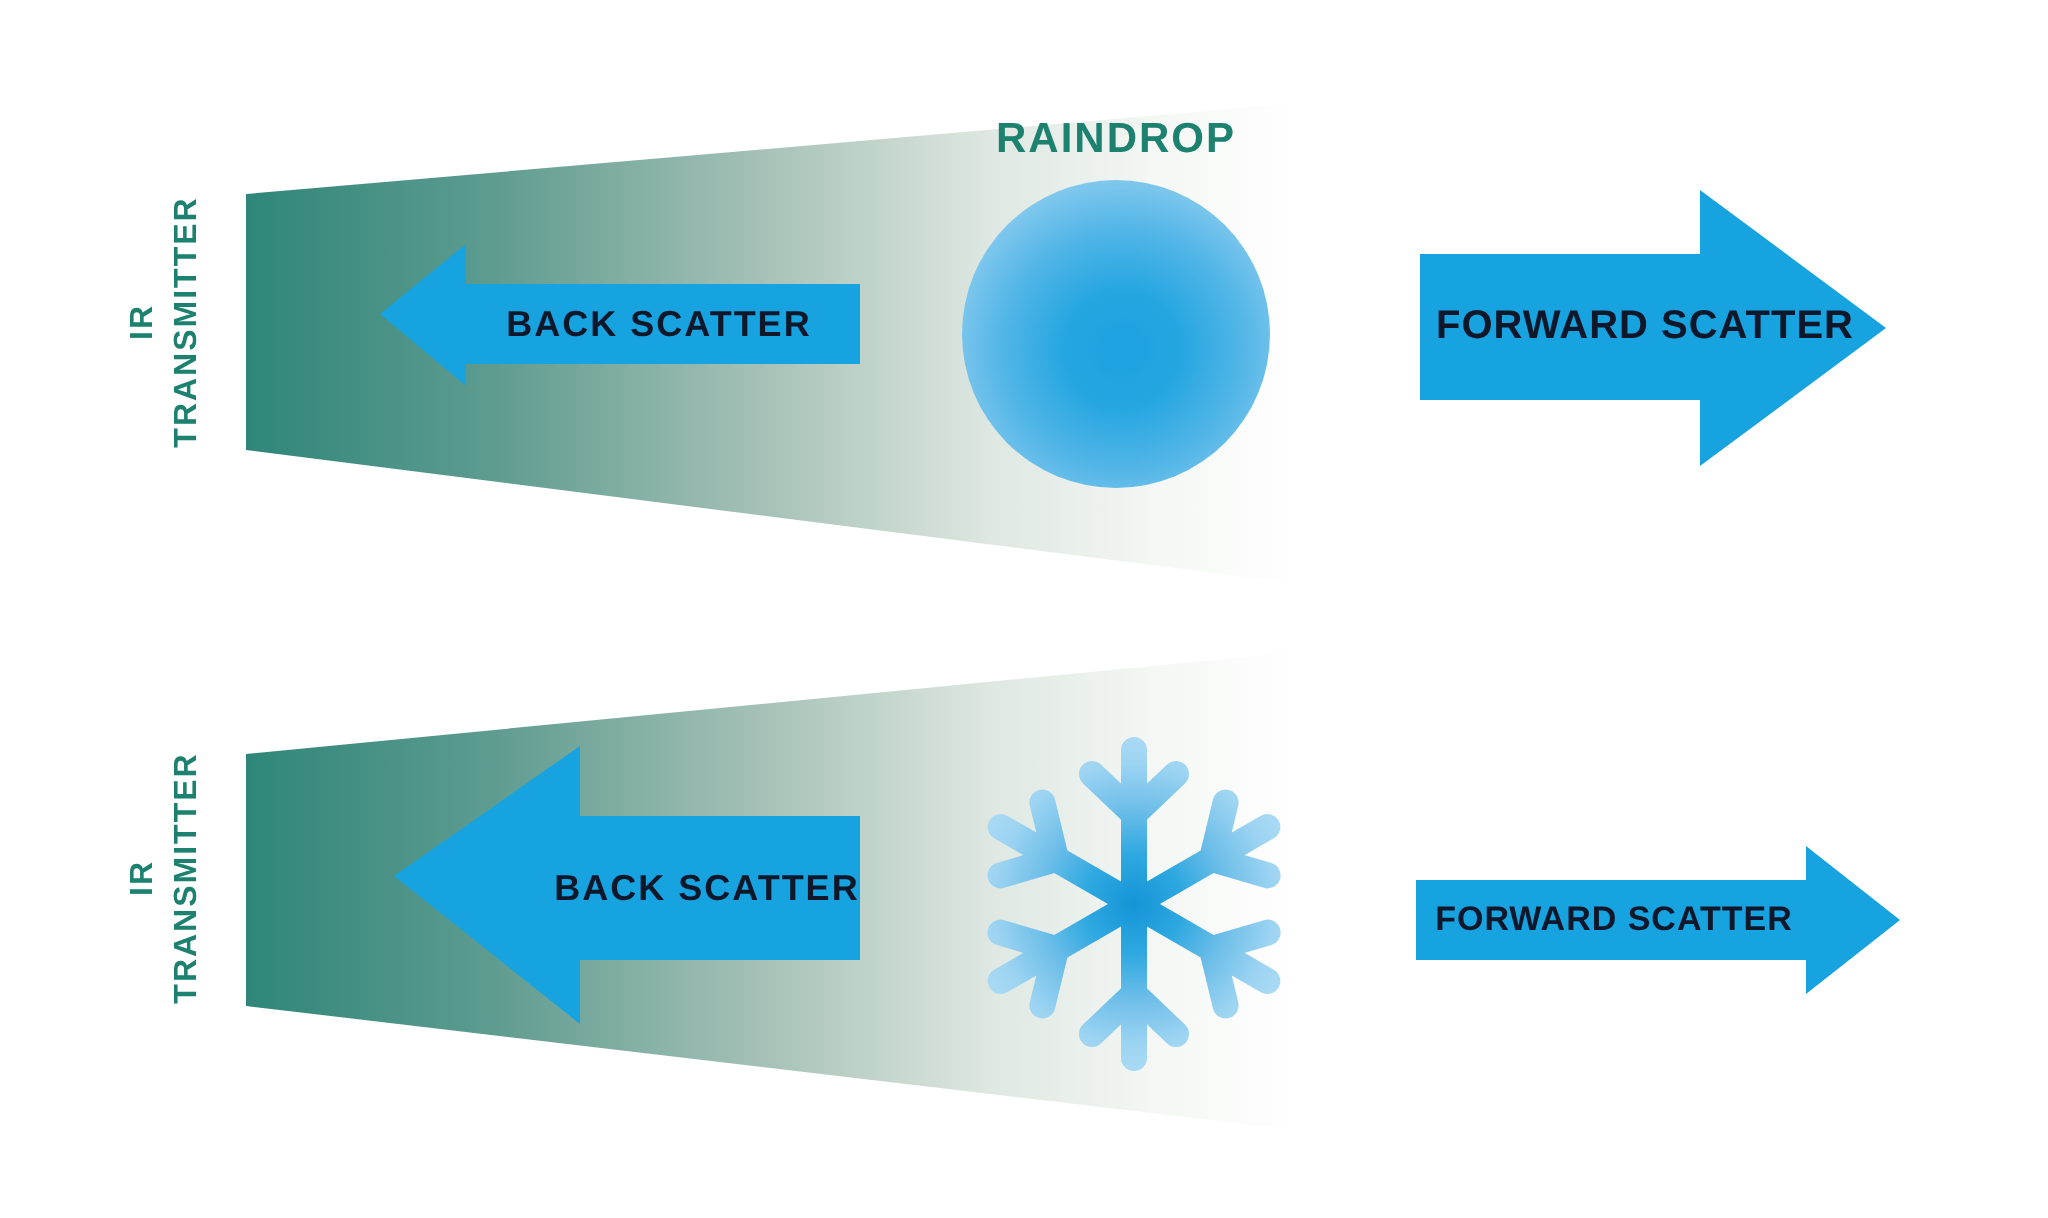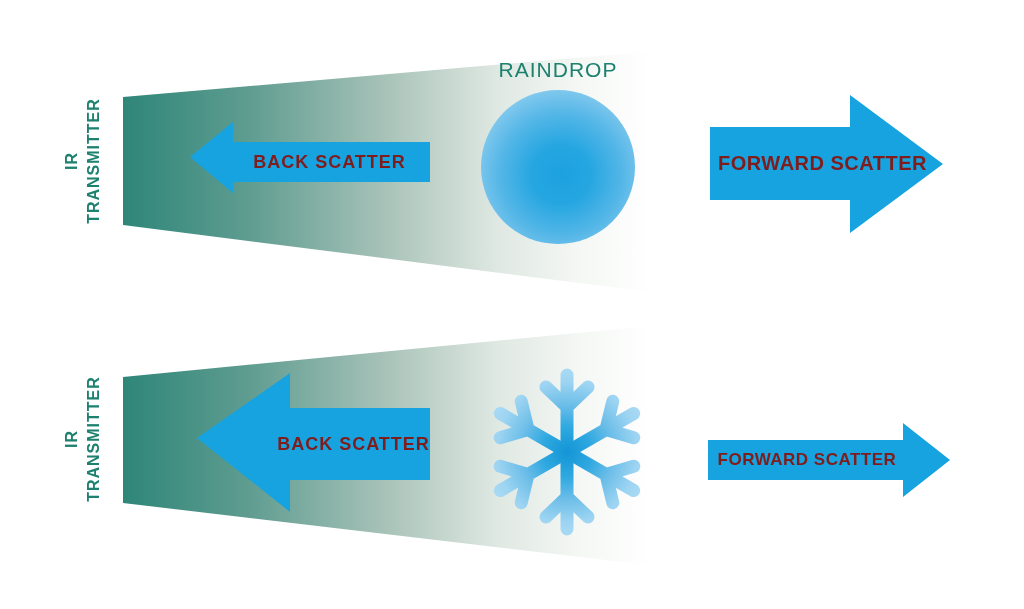--- a/index.html
+++ b/index.html
@@ -28,42 +28,42 @@
     transform:rotate(-90deg);
     color:var(--teal);font-weight:bold;font-size:16px;letter-spacing:1px;
     text-align:center;line-height:22px;
   }
   #ir1{top:138px;}
   #ir2{top:416px;}
   .ir-label span{display:block;}
 
   .arrow{position:absolute;background:var(--blue);}
   .arrow .arrow-text{
-    position:absolute;color:#7f1d1d;font-weight:bold;letter-spacing:1px;
+    position:absolute;color:#0f172a;font-weight:bold;letter-spacing:1px;
     text-align:center;white-space:nowrap;
   }
   #back-arrow1{left:190px;top:122px;width:240px;height:71px;
     clip-path:polygon(0px 35px,43px 0px,43px 20px,240px 20px,240px 60px,43px 60px,43px 71px);}
   #back-arrow1 .arrow-text{left:43px;right:4px;top:20px;height:40px;line-height:40px;font-size:18px;}
 
   #back-arrow2{left:197px;top:373px;width:233px;height:139px;
     clip-path:polygon(0px 65px,93px 0px,93px 35px,233px 35px,233px 107px,93px 107px,93px 139px);}
   #back-arrow2 .arrow-text{left:80px;right:0;top:35px;height:72px;line-height:72px;font-size:18px;}
 
   #forward-arrow1{left:710px;top:95px;width:233px;height:138px;
     clip-path:polygon(0px 32px,140px 32px,140px 0px,233px 69px,140px 138px,140px 105px,0px 105px);}
   #forward-arrow1 .arrow-text{left:8px;width:196px;top:32px;height:73px;line-height:73px;font-size:20px;letter-spacing:0.5px;}
 
   #forward-arrow2{left:708px;top:423px;width:242px;height:74px;
     clip-path:polygon(0px 17px,195px 17px,195px 0px,242px 37px,195px 74px,195px 57px,0px 57px);}
   #forward-arrow2 .arrow-text{left:6px;width:186px;top:17px;height:40px;line-height:40px;font-size:17px;letter-spacing:0.5px;}
 
   .particle-label{
     position:absolute;width:200px;text-align:center;
-    color:var(--teal);font-weight:normal;font-size:21px;letter-spacing:1px;
+    color:var(--teal);font-weight:bold;font-size:21px;letter-spacing:1px;
   }
   #raindrop-label{left:458px;top:58px;}
   #snowflake-label{left:467px;top:339px;}
 
   #raindrop{
     position:absolute;left:481px;top:90px;width:154px;height:154px;border-radius:50%;
     background:radial-gradient(circle at 52% 55%,
       #1CA2DF 0%, #25A6E1 25%, #53B6E7 52%, #8BCCEF 78%, #A7DAF4 100%);
   }
   #snowflake{position:absolute;left:477px;top:362px;width:180px;height:180px;}

